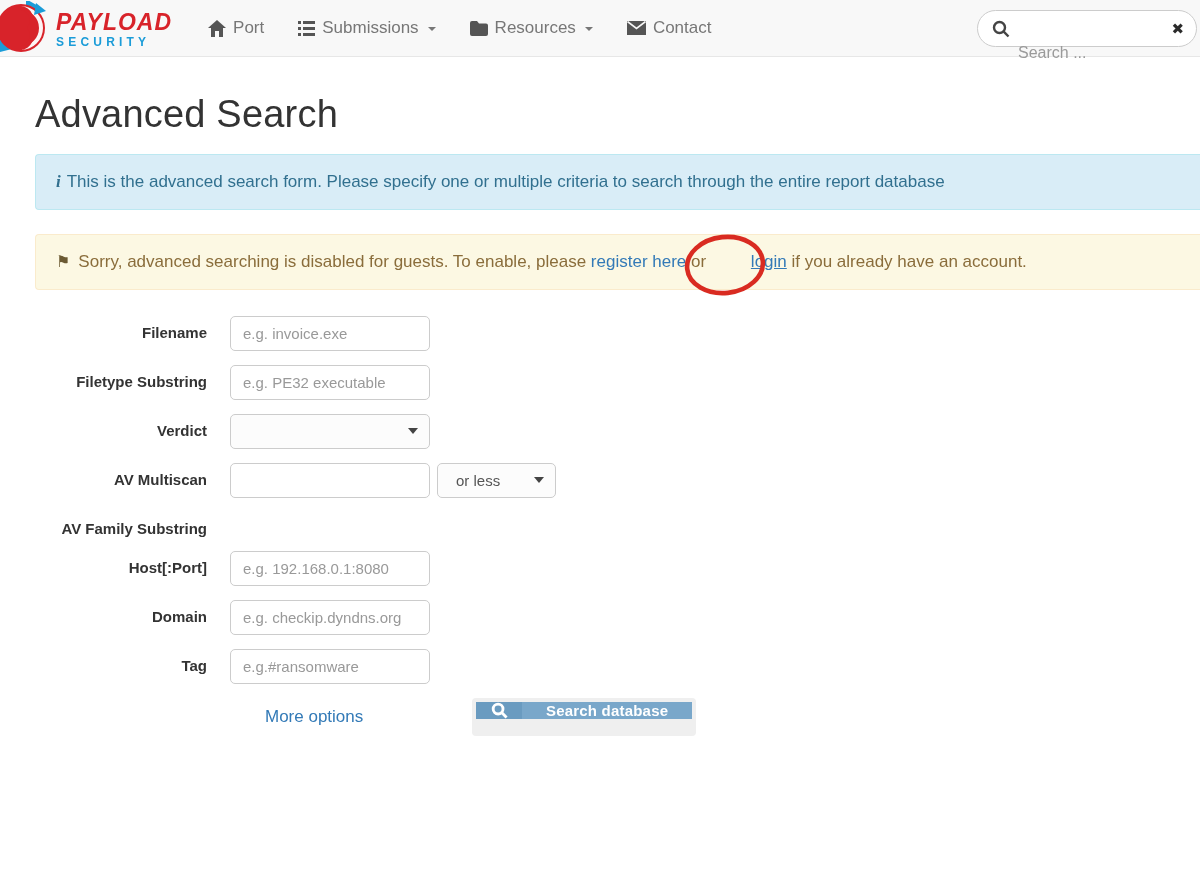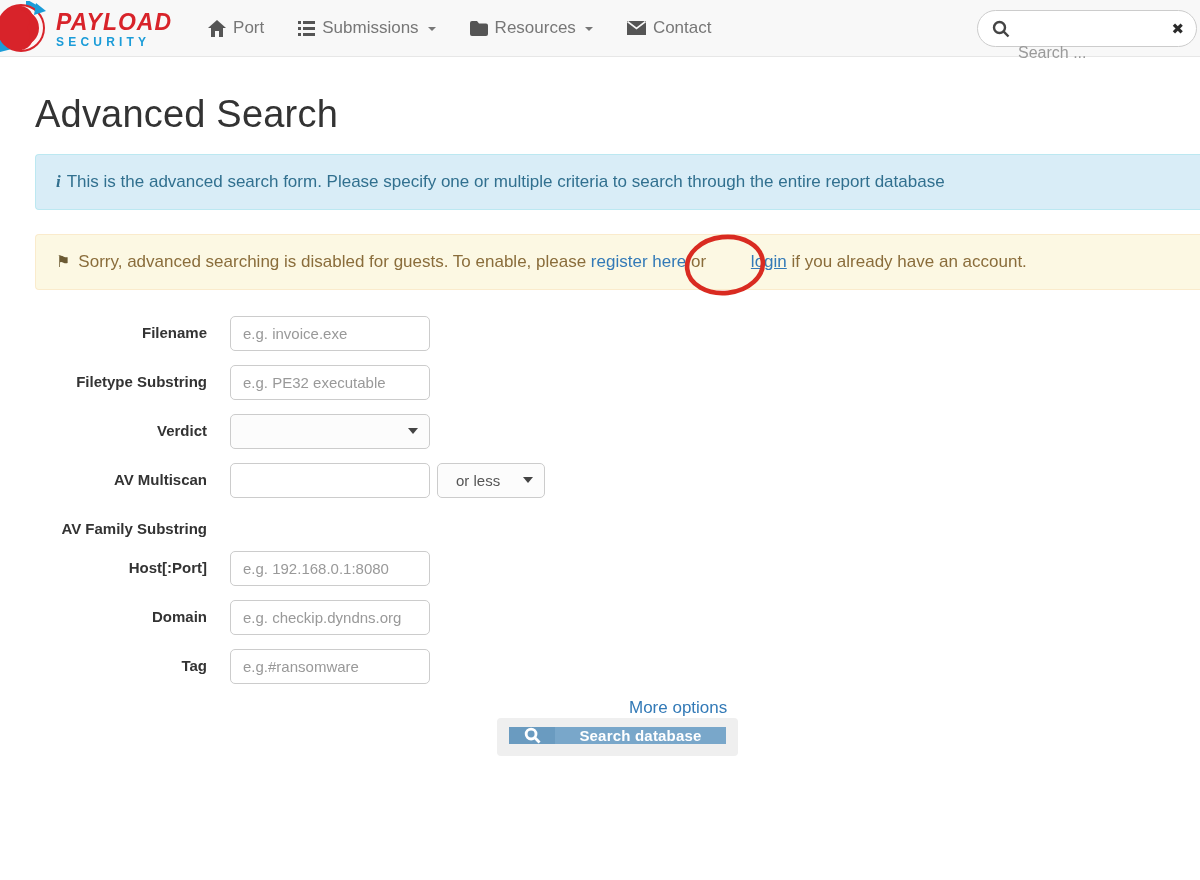--- a/index.html
+++ b/index.html
@@ -54,30 +54,30 @@
     font-size:15px; color:#333; flex:0 0 auto; }
   .ctrl-col { margin-left:23px; display:flex; gap:7px; }
   .tinput { width:200px; height:35px; border:1px solid #ccc; border-radius:5px;
     padding:6px 12px; font-size:15px; color:#555; background:#fff; outline:none;
     font-family:"Liberation Sans","DejaVu Sans",sans-serif; }
   .tinput::placeholder { color:#999; }
   .sel { position:relative; height:35px; border:1px solid #ccc; border-radius:5px;
     background:#fcfcfc; font-size:15px; color:#555; display:flex; align-items:center;
     padding:0 26px 0 12px; cursor:pointer; }
   .sel.w200 { width:200px; }
-  .sel.w108 { width:108px; padding-left:18px; }
+  .sel.w108 { width:119px; padding-left:18px; }
   .sel .sel-caret { position:absolute; right:11px; top:13px; width:0; height:0;
     border-left:5px solid transparent; border-right:5px solid transparent;
     border-top:6px solid #444; }
 
-  .actions-row { display:flex; margin-top:10px; align-items:center;flex-direction:column; }
+  .actions-row { display:flex; margin-top:10px; align-items:center; }
   .more-col { margin-left:230px; width:207px; }
   .more-link { color:#337ab7; font-size:17px; text-decoration:none; cursor:pointer; }
-  .btn-search { display:inline-flex; align-items:flex-end; height:38px; border:none;
-    border-radius:4px; overflow:hidden; cursor:pointer; padding:12px;
+  .btn-search { display:inline-flex; align-items:flex-start; height:38px; border:none;
+    border-radius:4px; overflow:hidden; cursor:pointer; padding:4px;
     font-family:"Liberation Sans","DejaVu Sans",sans-serif; }
   .btn-ico-seg { width:46px; background:#6a9bc0; display:flex; align-items:center;
     justify-content:center; }
   .btn-txt-seg { background:#79a7ca; color:#fff; font-size:15px; font-weight:bold;
     display:flex; align-items:center; padding:0 24px; letter-spacing:0.2px; }
 </style>
 </head>
 <body>
 
 <nav class="navbar">

